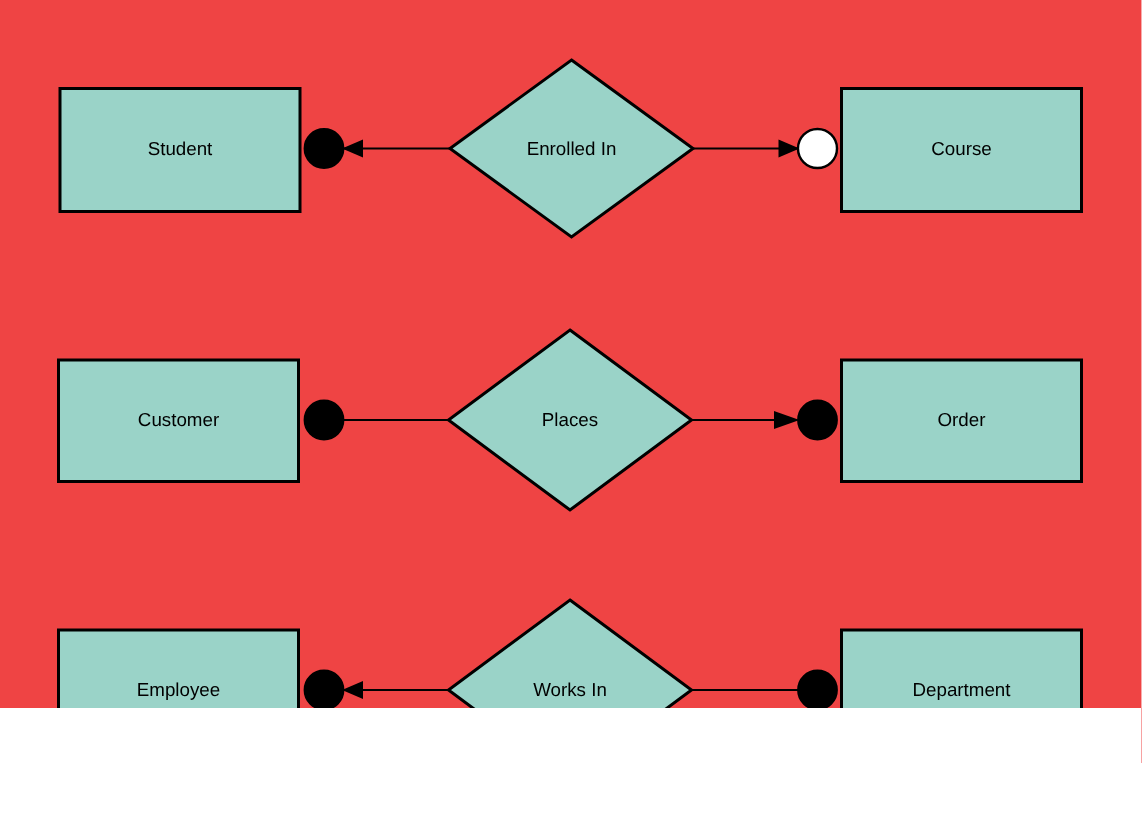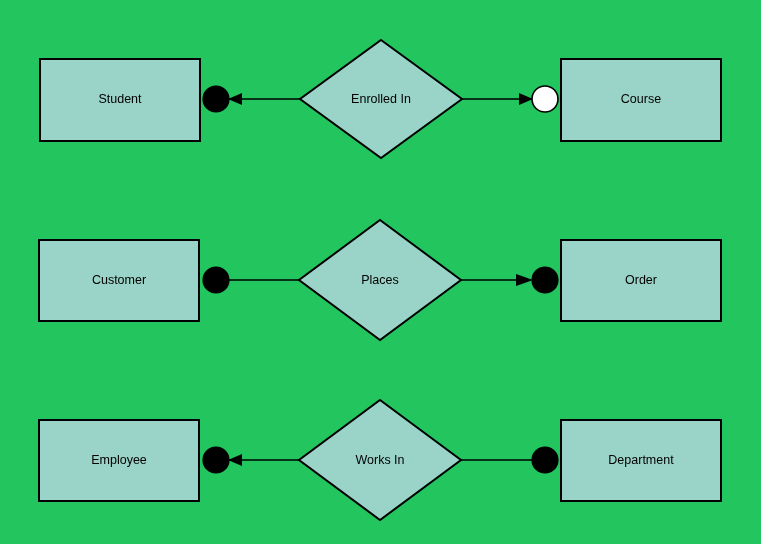--- a/index.html
+++ b/index.html
@@ -8,22 +8,22 @@
     padding: 0;
     background: #ffffff;
   }
   body {
     font-family: "Liberation Sans", sans-serif;
     -webkit-font-smoothing: antialiased;
   }
   #canvas {
     position: relative;
     width: 761px;
-    height: 544px;
-    background: #22c55e;
+    height: 472px;
+    background: #ef4444;
     overflow: hidden;
   }
   #diagram-svg {
     position: absolute;
     left: 0;
     top: 0;
     width: 761px;
     height: 560px;
     display: block;
   }

